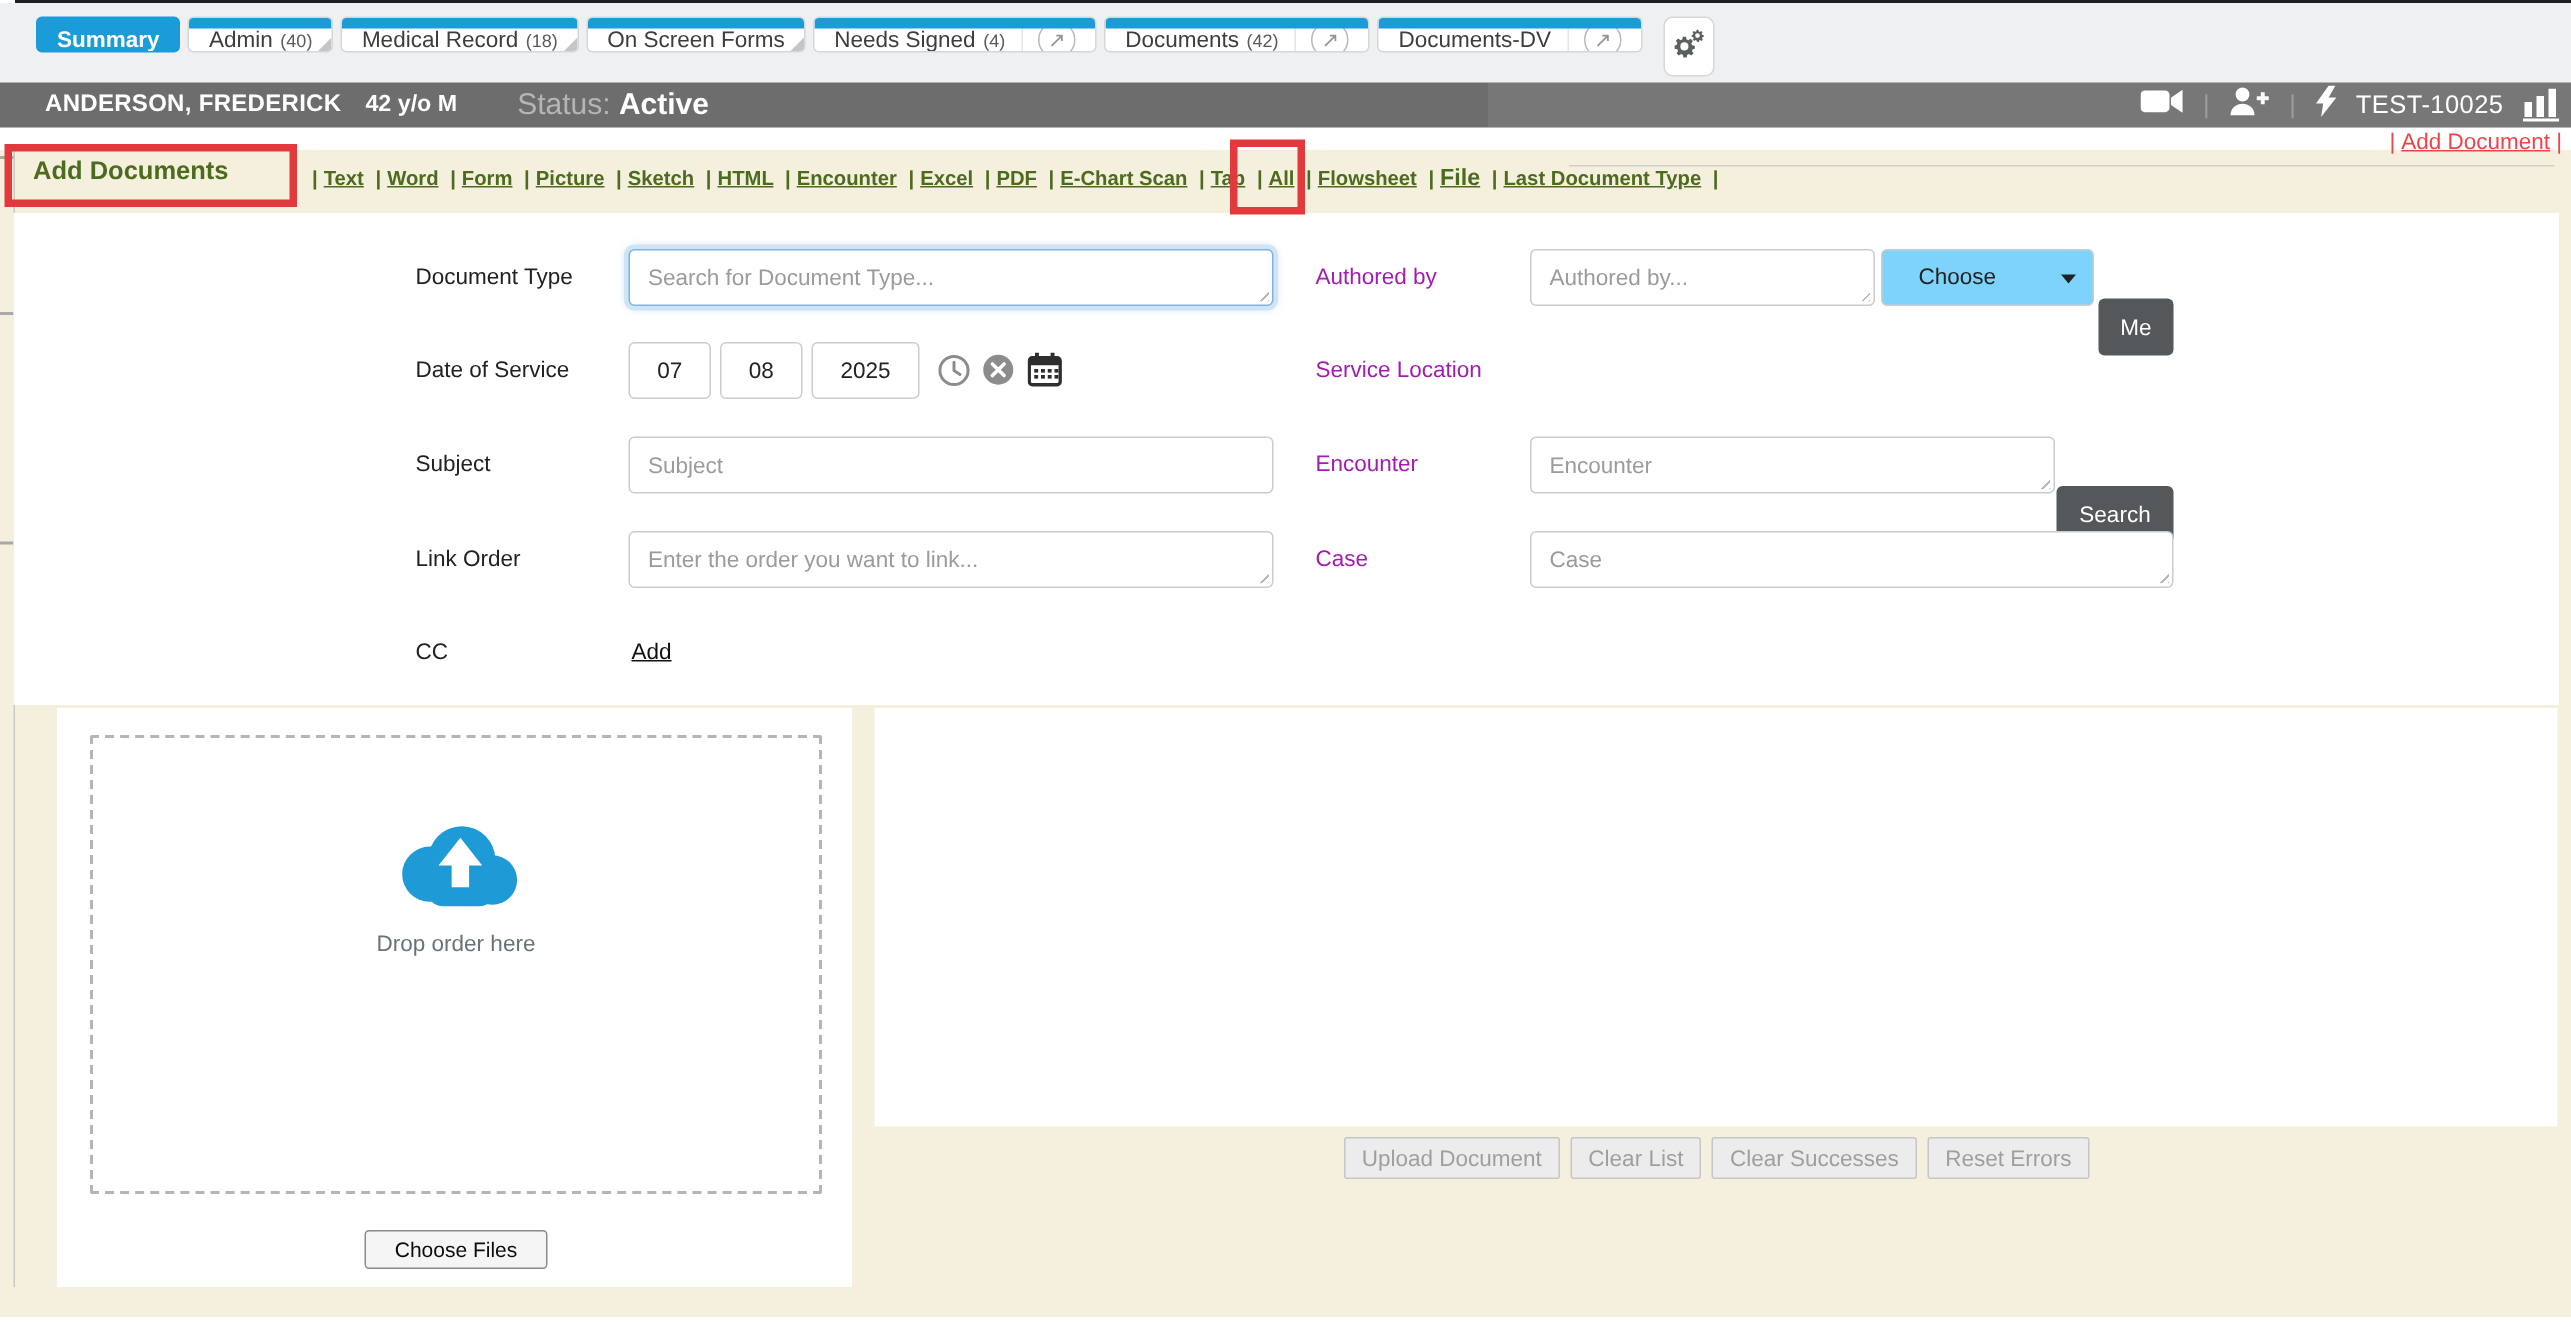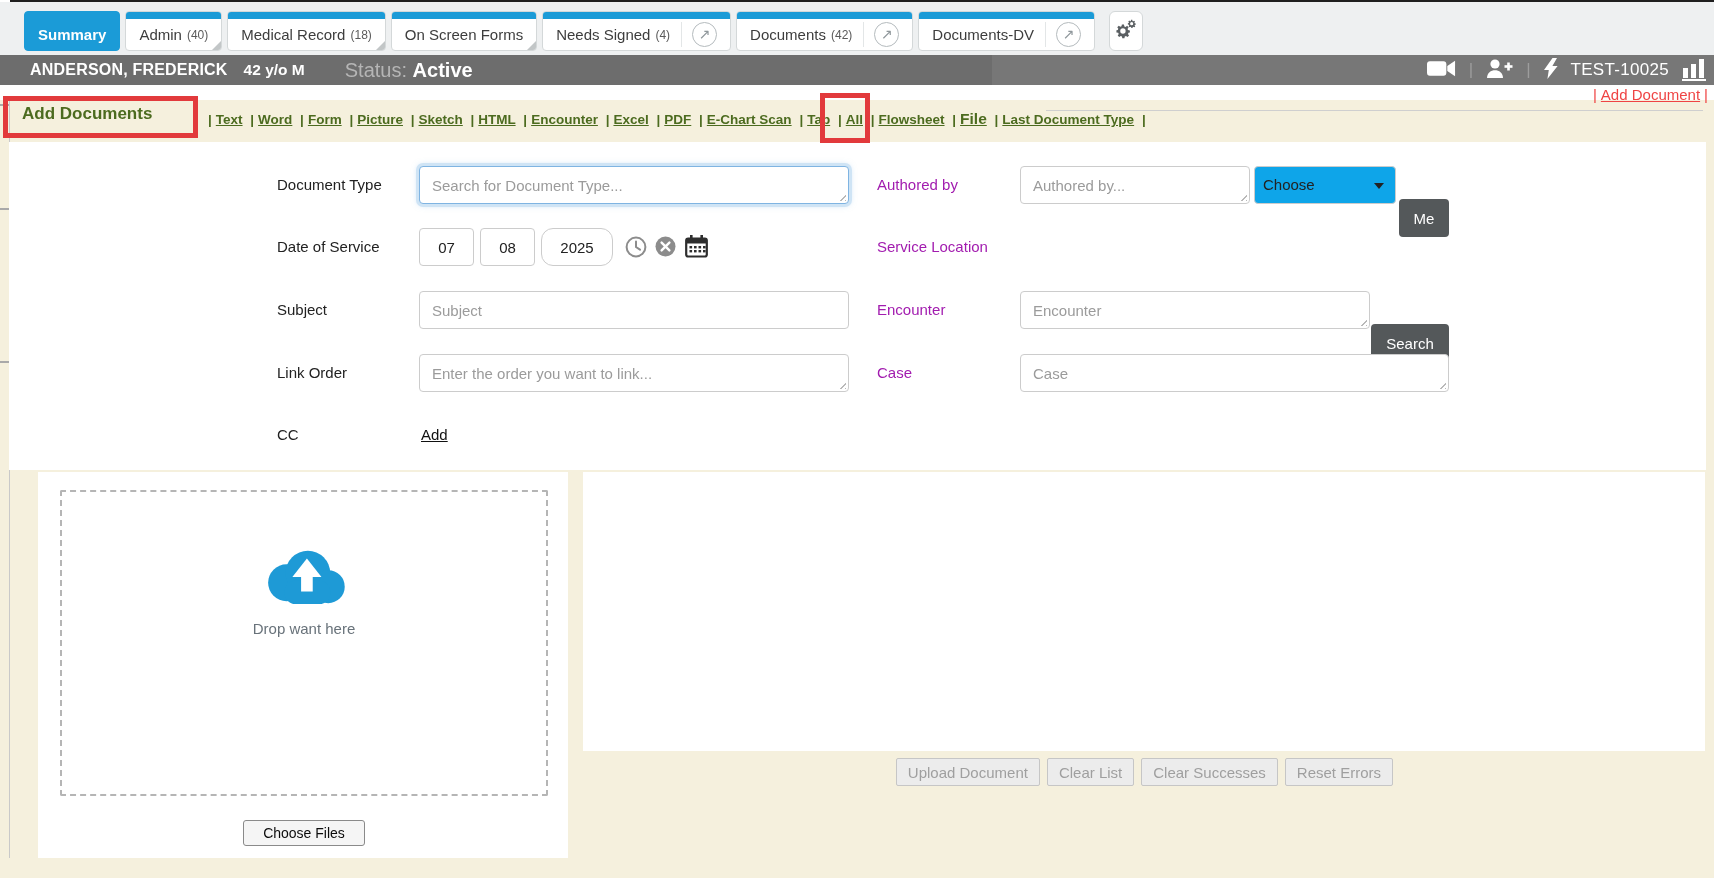--- a/index.html
+++ b/index.html
@@ -3,21 +3,21 @@
 <meta charset="utf-8">
 <style>
   * { margin:0; padding:0; box-sizing:border-box; }
   body { background:#fff; font-family:"Liberation Sans", sans-serif; }
   .screen { position:relative; width:1714px; height:882px; background:#fff; overflow:hidden; }
 
   
   .topline { position:absolute; left:10px; top:0; right:0; height:2px; background:#1f1f1f; }
   .tabbar { position:absolute; left:0; top:2px; right:0; height:53px; background:#eef0f1;
             display:flex; align-items:flex-start; padding:9px 0 0 24px; gap:5px; }
-  .tab { position:relative; height:40px; background:#fff; border:1px solid #d4d8d9; border-radius:4px;
+  .tab { position:relative; height:24px; background:#fff; border:1px solid #d4d8d9; border-radius:4px;
          display:flex; align-items:center; padding:7px 13px 0 13px; font-size:15px; color:#3d3d3d;
          overflow:hidden; cursor:pointer; white-space:nowrap; }
   .tab::before { content:""; position:absolute; top:0; left:0; right:0; height:7px; background:#1b9bd7; }
   .tab.active { background:#1b9bd7; border-color:#1b9bd7; color:#fff; font-weight:bold; }
   .tab .count { font-size:12px; color:#5a5a5a; margin-left:5px; }
   .tab.fold::after { content:""; position:absolute; right:0; bottom:0; border-style:solid;
                      border-width:0 0 9px 9px; border-color:transparent transparent #c2c6c7 transparent; }
   .popout { margin-left:11px; padding-left:10px; border-left:1px solid #e3e6e7; display:flex; align-items:center; }
   .pcirc { width:25px; height:25px; border:1px solid #b4babd; border-radius:50%; color:#8f979b;
            font-size:14px; line-height:23px; text-align:center; display:inline-block; }
@@ -66,22 +66,22 @@
                      font-size:15px; color:#222; font-family:"Liberation Sans",sans-serif; background:#fff; }
   input[type=text]::placeholder { color:#9b9b9b; }
   .iwrap { position:absolute; }
   .iwrap input { width:100%; height:38px; }
   .grip { position:absolute; right:3px; bottom:3px; width:9px; height:9px;
           background:repeating-linear-gradient(315deg,#b9b9b9 0 1px,transparent 1px 3.5px);
           clip-path:polygon(100% 0,100% 100%,0 100%); pointer-events:none; }
   .focused { border-color:#7fb4e2 !important; box-shadow:0 0 0 3px #cfe4f5, 0 0 7px rgba(90,160,220,.55); }
   .dtin { position:absolute; text-align:center; }
   .dicon { position:absolute; top:8px; cursor:pointer; }
-  .selbox { position:absolute; height:38px; border:1px solid #ccc; border-radius:4px; background:#0ea5e9;
-            font-size:15px; color:#222; line-height:36px; padding:0 8px; cursor:pointer; }
+  .selbox { position:absolute; height:38px; border:1px solid #ccc; border-radius:4px; background:#7dd3fc;
+            font-size:15px; color:#222; line-height:36px; padding:0 24px; cursor:pointer; }
   .chev { position:absolute; right:11px; top:16px; width:0; height:0;
           border-left:5px solid transparent; border-right:5px solid transparent; border-top:6px solid #222; }
   .updn { position:absolute; right:12px; top:10px; }
   .updn i { display:block; width:0; height:0; border-left:4.5px solid transparent; border-right:4.5px solid transparent; }
   .updn .u { border-bottom:6px solid #333; margin-bottom:3px; }
   .updn .d { border-top:6px solid #333; }
   .darkbtn { position:absolute; height:38px; background:#54585a; color:#fff; border:none; border-radius:4px;
              font-size:15px; font-family:"Liberation Sans",sans-serif; cursor:pointer;margin-top:33px; }
   .cclink { position:absolute; left:412px; line-height:24px; font-size:15px; color:#111;
             text-decoration:underline; cursor:pointer; }
@@ -238,21 +238,21 @@
           <span>Choose</span>
           <span class="chev"></span>
         </div>
         <button class="darkbtn" style="left:1390px;width:50px">Me</button>
       </div>
 
       <div class="frow" style="top:86px">
         <span class="lab">Date of Service</span>
         <input type="text" class="dtin" style="left: 410px; width: 55px;" value="07">
         <input type="text" class="dtin" style="left: 471px; width: 55px;" value="08">
-        <input type="text" class="dtin" style="left: 532px; width: 72px; border-radius: 12px;" value="2025">
+        <input type="text" class="dtin" style="left: 532px; width: 72px;" value="2025">
         <span class="dicon" style="left:616px"><svg width="22" height="22" viewBox="0 0 22 22">
               <circle cx="11" cy="11" r="9.4" fill="none" stroke="#8c8c8c" stroke-width="2"></circle>
               <path d="M11 5.5V11l4 2.6" fill="none" stroke="#8c8c8c" stroke-width="2" stroke-linecap="round"></path>
             </svg></span>
         <span class="dicon" style="left:646px"><svg width="21" height="21" viewBox="0 0 21 21">
               <circle cx="10.5" cy="10.5" r="10" fill="#8c8c8c"></circle>
               <path d="M6.6 6.6l7.8 7.8M14.4 6.6l-7.8 7.8" stroke="#fff" stroke-width="2.4" stroke-linecap="round"></path>
             </svg></span>
         <span class="dicon" style="left:676px;top:7px"><svg width="23" height="23" viewBox="0 0 23 23">
               <rect x="1.2" y="3.5" width="20.6" height="18" rx="2" fill="none" stroke="#2e2e2e" stroke-width="2.2"></rect>
@@ -314,21 +314,21 @@
                 <circle cx="52" cy="30" r="23"></circle>
                 <circle cx="73" cy="44" r="17"></circle>
                 <rect x="28" y="38" width="47" height="24" rx="11"></rect>
               </g>
             <g fill="#fff">
                 <polygon points="51,15 66,34 36,34"></polygon>
                 <rect x="45" y="32" width="12" height="17"></rect>
               </g>
           </svg>
         </div>
-        <div class="droptext">Drop want here</div>
+        <div class="droptext">Drop order here</div>
       </div>
       <button class="choosefiles">Choose Files</button>
     </div>
 
     <div class="rightpanel"></div>
 
     <div class="actions">
       <button>Upload Document</button>
       <button>Clear List</button>
       <button>Clear Successes</button>

